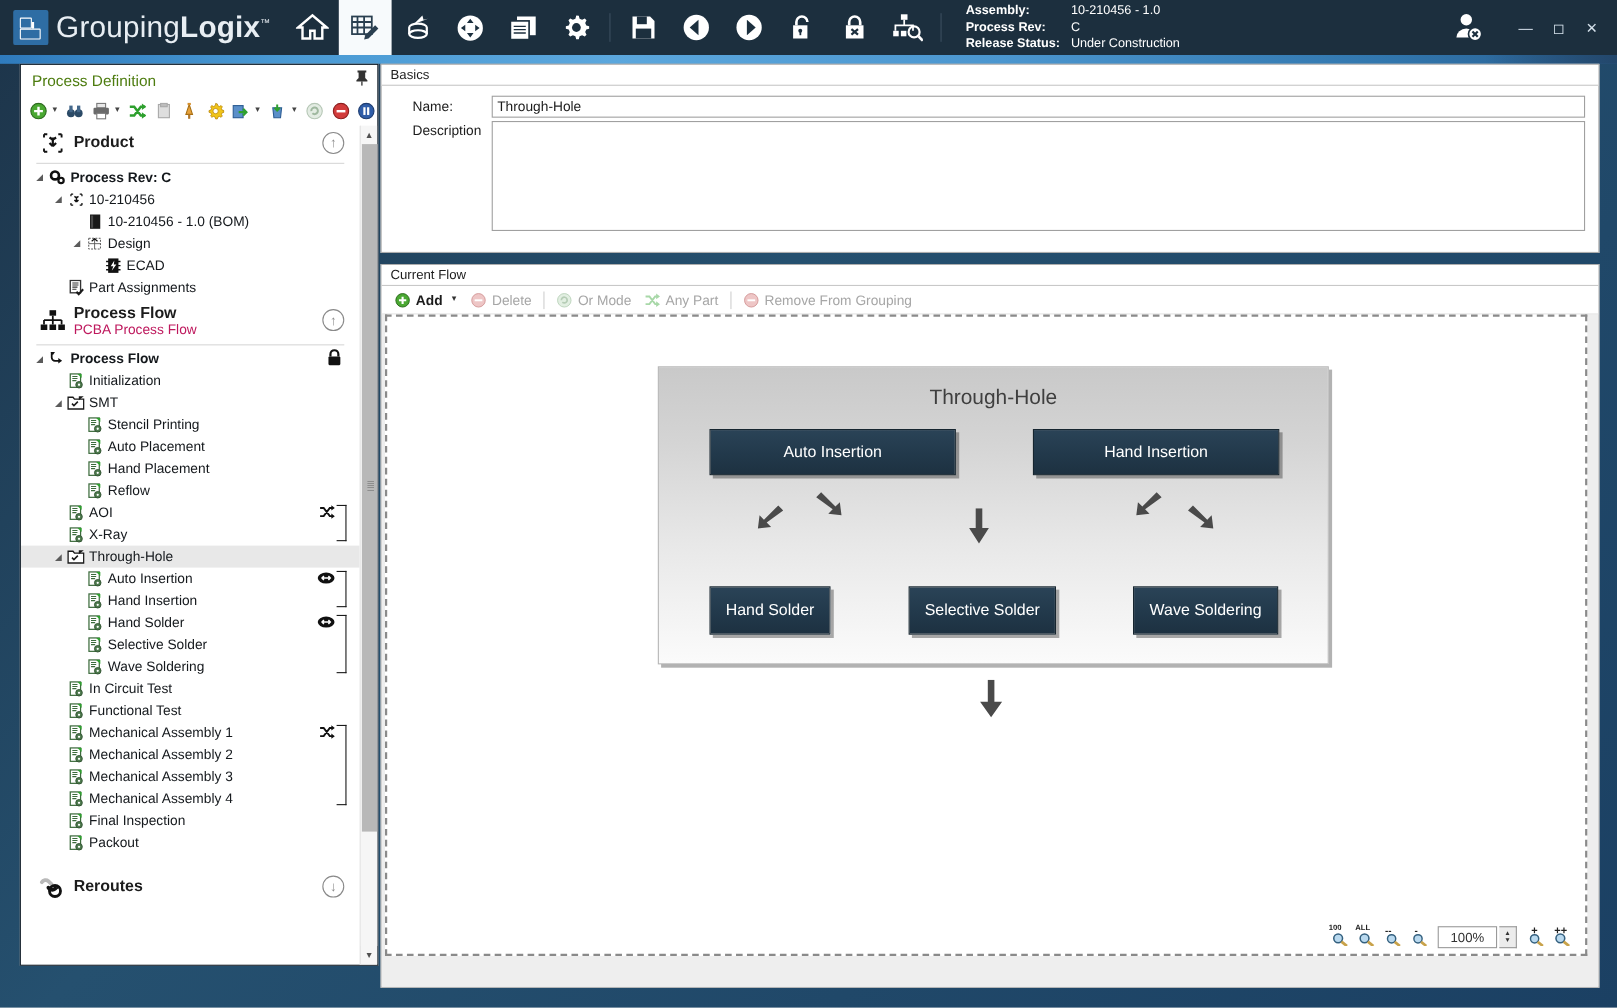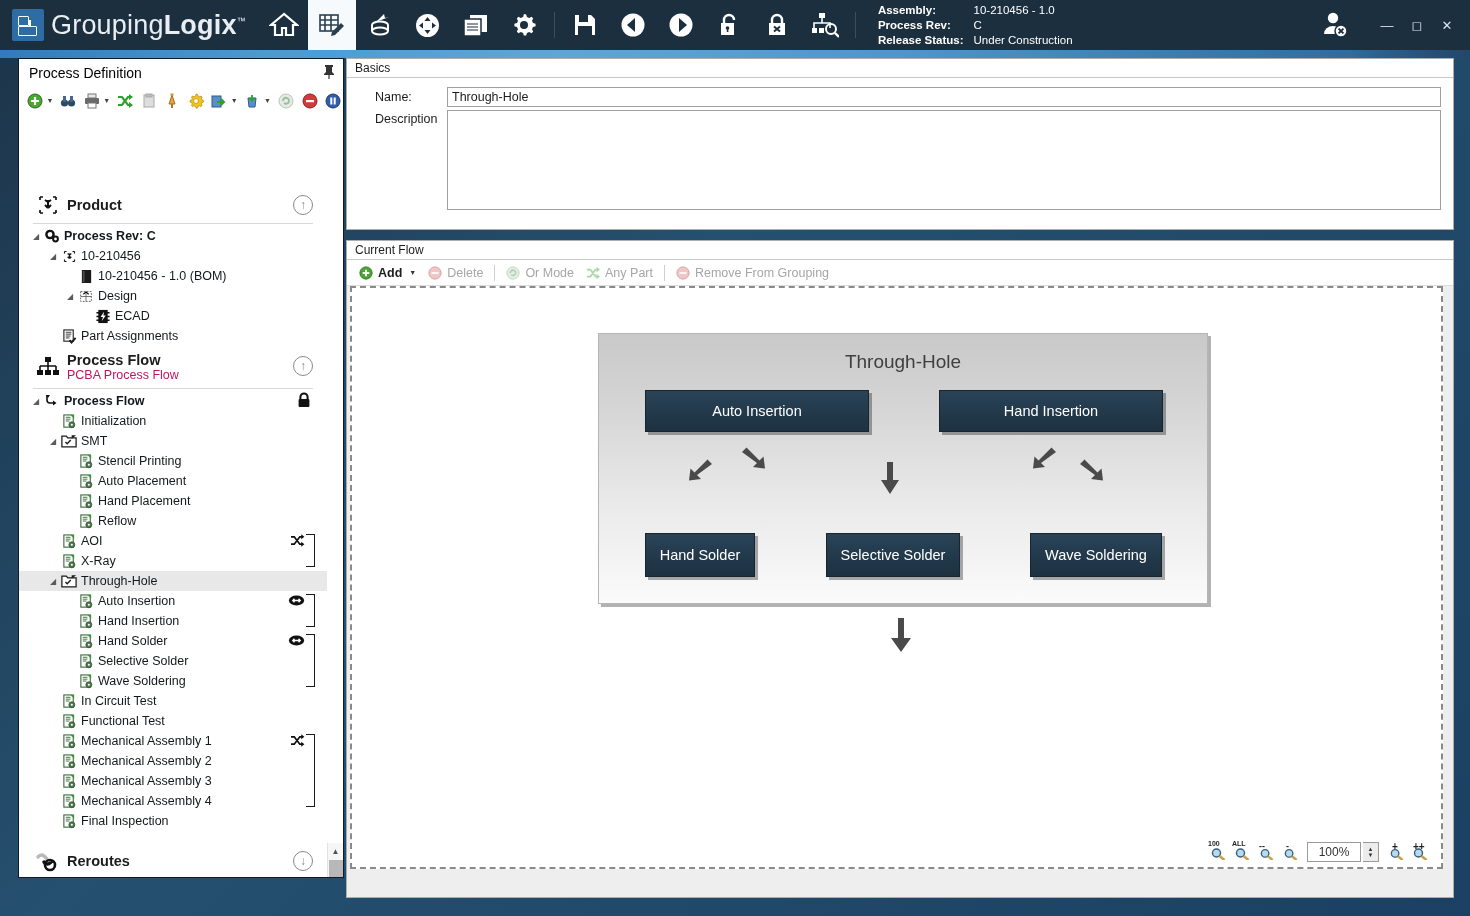--- a/index.html
+++ b/index.html
@@ -85,34 +85,34 @@
   
   #leftpanel {
     position: absolute; left: 18px; top: 58px; width: 326px; height: 820px;
     background: #ffffff; border: 1px solid #0f1b26;
     display: flex; flex-direction: column;
   }
   .lp-header {
     height: 28px; display:flex; align-items:center;
     padding: 0 8px 0 10px; border-bottom: 0px;
   }
-  .lp-title { font-size: 14px; color:#000000; flex:1; }
+  .lp-title { font-size: 14px; color:#4d7c0f; flex:1; }
   .pin-ico { color:#333; }
 
   .lp-toolbar {
     height: 27px; display:flex; align-items:center; gap:0px; padding-left: 6px;
   }
   .tb-btn { width:22px;height:22px; display:flex;align-items:center;justify-content:center; }
   .tb-caret {
     width: 11px; height: 22px; display:flex;align-items:center;justify-content:center;
     color:#444; font-size: 7px;
   }
   .tb-gap { width:4px; }
 
-  .lp-body { flex:1; position: relative; overflow: hidden; display:flex;align-items:flex-end; }
+  .lp-body { flex:1; position: relative; overflow: hidden; display:flex; }
   .lp-scrollarea { flex:1; position:relative; overflow:hidden; }
 
   
   .sec-head {
     display:flex; align-items:center; padding: 4px 6px 4px 14px; position:relative;
   }
   .sec-head .sec-ico { width: 30px; display:flex; align-items:center; justify-content:center; }
   .sec-head .sec-txt { font-size: 14.5px; font-weight: bold; color:#1c1c1c; margin-left:4px;}
   .sec-arrow {
     position:absolute; right: 14px; top:50%; transform: translateY(-50%);
@@ -908,20 +908,34 @@
             <span class="ticon">
               <svg width="15" height="15" viewBox="0 0 16 16">
                 <rect x="2" y="1" width="10" height="13" fill="#fff" stroke="#3c6b3c" stroke-width="1.2"></rect>
                 <path d="M4 3.5 h5 M4 5.5 h5 M4 7.5 h4" stroke="#3c6b3c" stroke-width="1"></path>
                 <path d="M9 1 l4 0 l0 4 z" fill="#2ea02e"></path>
                 <circle cx="10.5" cy="11.5" r="3.2" fill="#4d7a4d" stroke="#2f4f2f" stroke-width=".8"></circle>
                 <circle cx="10.5" cy="11.5" r="1.1" fill="#fff"></circle>
               </svg>
             </span>
             <span class="tlabel">Final Inspection</span>
+          </div>
+          <div class="trow">
+            <span style="width:27px;display:inline-block;"></span>
+            <span class="exp"></span>
+            <span class="ticon">
+              <svg width="15" height="15" viewBox="0 0 16 16">
+                <rect x="2" y="1" width="10" height="13" fill="#fff" stroke="#3c6b3c" stroke-width="1.2"></rect>
+                <path d="M4 3.5 h5 M4 5.5 h5 M4 7.5 h4" stroke="#3c6b3c" stroke-width="1"></path>
+                <path d="M9 1 l4 0 l0 4 z" fill="#2ea02e"></path>
+                <circle cx="10.5" cy="11.5" r="3.2" fill="#4d7a4d" stroke="#2f4f2f" stroke-width=".8"></circle>
+                <circle cx="10.5" cy="11.5" r="1.1" fill="#fff"></circle>
+              </svg>
+            </span>
+            <span class="tlabel">Packout</span>
           </div>
           <div class="bracket" style="top: 143px; height: 33px;"></div>
           <div class="bracket" style="top: 203px; height: 33px;"></div>
           <div class="bracket" style="top: 243px; height: 53px;"></div>
           <div class="bracket" style="top: 343px; height: 73px;"></div>
         </div>
 
       <div class="sec-head" style="margin-top:14px;">
         <div class="sec-ico">
           <svg width="26" height="24" viewBox="0 0 26 24">

